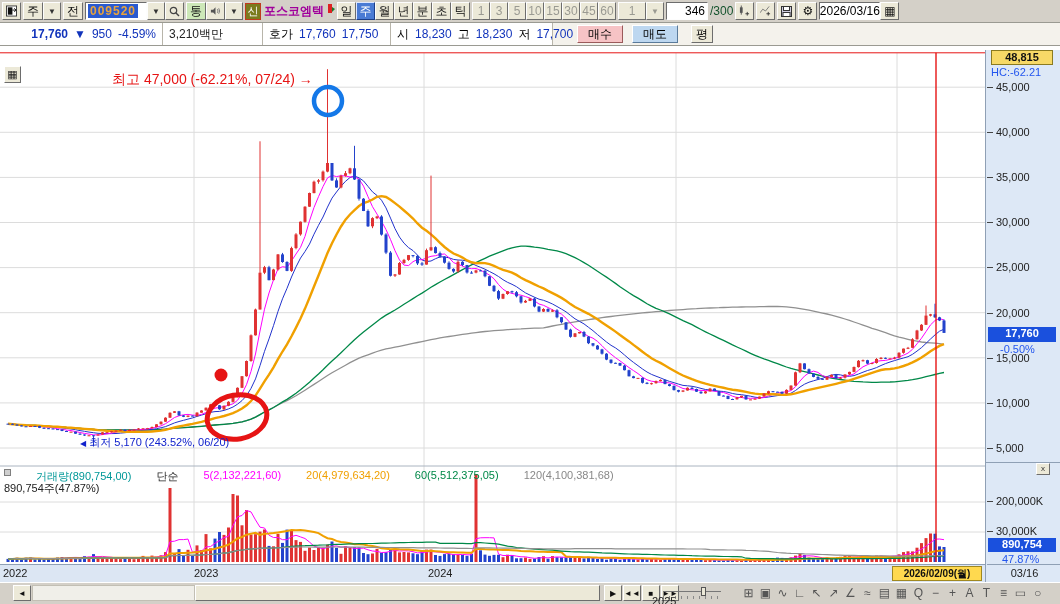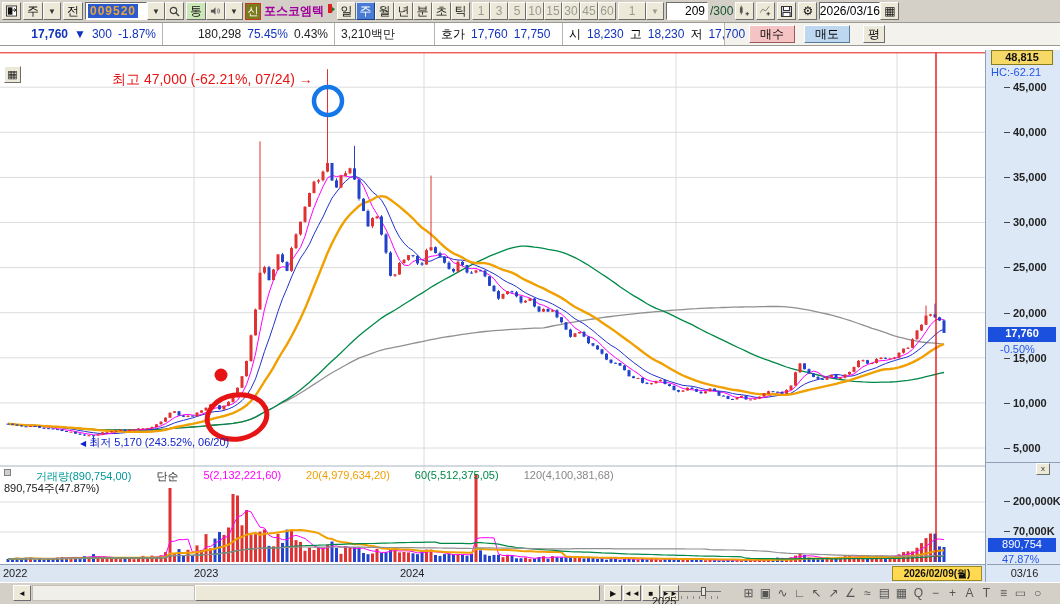--- a/index.html
+++ b/index.html
@@ -37,28 +37,28 @@
   .sqdot { width:7px; height:7px; background:#cfcfcf; border:1px solid #808080; display:inline-block; }
   .ohlcbox { background:#d9d9d9; border:1px solid #9a9a9a; padding:0 3px; color:#111; }
   .mini-grid-btn { position:absolute; top:20px; left:4px; width:17px; height:17px; background:#ece9d8; border:1px solid; border-color:#fff #6d6d6d #6d6d6d #fff; font-size:11px; color:#222; display:flex; align-items:center; justify-content:center; z-index:5; }
   .ann-high { position:absolute; top:25px; left:112px; color:#e61414; font-size:14px; z-index:6; white-space:nowrap; }
   .ann-low  { position:absolute; top:389px; left:80px; color:#1122cc; font-size:11px; z-index:6; white-space:nowrap; }
   .vol-legend1 { position:absolute; top:423px; left:4px; display:flex; gap:25px; font-size:11px; z-index:5; white-space:nowrap; }
   .vol-legend2 { position:absolute; top:435px; left:4px; font-size:11px; color:#222; z-index:5; }
 
   
   .yaxis { position:absolute; top:4px; left:985px; width:75px; height:532px; background:#dde8f6; border-left:1px solid #8fa0b5; font-size:11px; }
-  .ytick { position:absolute; left:27px; color:#222;font-weight:bold; }
+  .ytick { position:absolute; left:10px; color:#222; }
   .ytick::before { content:""; position:absolute; left:-9px; top:6px; width:6px; height:1px; background:#444; }
   .ybox-top { position:absolute; top:0; left:5px; width:62px; height:15px; background:#f7d967; border:1px solid #8a7a20; color:#111; font-weight:bold; text-align:center; }
   .hc { position:absolute; top:16px; left:5px; color:#2255ee; }
   .curbox { position:absolute; top:277px; left:2px; width:68px; height:15px; background:#1a50dd; color:#fff; font-weight:bold; text-align:center; }
   .curpct { position:absolute; top:293px; left:14px; color:#2255ee; }
   .pane-x { position:absolute; top:413px; left:50px; width:14px; height:12px; background:#ece9d8; border:1px solid; border-color:#fff #6d6d6d #6d6d6d #fff; font-size:8px; line-height:9px; text-align:center; color:#333; }
-  .volbox { position:absolute; top:488px; left:2px; width:68px; height:14px; background:#1a50dd; color:#fff; font-weight:normal; text-align:center; }
+  .volbox { position:absolute; top:488px; left:2px; width:68px; height:14px; background:#1a50dd; color:#fff; font-weight:bold; text-align:center; }
   .volpct { position:absolute; top:503px; left:16px; color:#2255ee; }
   .ydate { position:absolute; top:514px; left:1px; width:75px; height:18px; border-top:1px solid #8fa0b5; text-align:center; padding-top:2px; color:#222; }
   .ydivider { position:absolute; top:412px; left:0; width:75px; height:1px; background:#8fa0b5; }
 
   
   .xaxis { position:absolute; top:518px; left:0; width:985px; height:18px; background:#dce6f3; border-top:1px solid #8fa0b5; font-size:11px; color:#222; z-index:4; }
   .xyear { position:absolute; top:2px; }
   .xsel { position:absolute; top:1px; left:892px; width:90px; height:15px; background:#ffd94f; border:1px solid #a08820; color:#111; text-align:center; font-size:10px; font-weight:bold; }
 
   
@@ -138,21 +138,21 @@
         <span class="btn3d dis" style="width: 18px;">15</span>
         <span class="btn3d dis" style="width: 18px;">30</span>
         <span class="btn3d dis" style="width: 18px;">45</span>
         <span class="btn3d dis" style="width: 18px;">60</span>
       </span>
     <span class="grp">
       <span class="btn3d dis" style="width:28px">1</span>
       <span class="btn3d sm dis">▼</span>
     </span>
     <span class="inset" style="width:42px; justify-content:flex-end">
-        <span>209</span>
+        <span>346</span>
       </span>
     <span style="color:#14532d">/300</span>
     <span class="btn3d tbicon">
       <svg width="12" height="12" viewBox="0 0 12 12">
           <rect x="1" y="2" width="3" height="6" fill="#555"></rect>
           <line x1="2.5" y1="0" x2="2.5" y2="10" stroke="#555"></line>
           <line x1="7" y1="9" x2="11" y2="9" stroke="#333"></line>
           <line x1="9" y1="7" x2="9" y2="11" stroke="#333"></line>
         </svg>
     </span>
@@ -176,27 +176,22 @@
           <span>2026/03/16</span>
         </span>
       <span class="btn3d tbicon">▦</span>
     </span>
   </div>
 
   <div class="row2">
     <span class="seg" style="width:163px; justify-content:flex-end">
       <span class="blue b">17,760</span>
       <span class="blue">▼</span>
-      <span class="blue">300</span>
-      <span class="blue">-1.87%</span>
-    </span>
-    <span class="seg" style="width:172px; justify-content:flex-end">
-      <span style="color:#222">180,298</span>
-      <span class="blue">75.45%</span>
-      <span style="color:#222">0.43%</span>
+      <span class="blue">950</span>
+      <span class="blue">-4.59%</span>
     </span>
     <span class="seg" style="width:100px; justify-content:flex-start">
       <span style="color:#222">3,210백만</span>
     </span>
     <span class="seg" style="width:128px">
       <span>호가</span>
       <span class="blue">17,760</span>
       <span class="blue">17,750</span>
     </span>
     <span class="seg" style="width:162px">
@@ -911,32 +906,32 @@
           <div class="ytick" style="top: 301.6px;">15,000</div>
           <div class="ytick" style="top: 346.7px;">10,000</div>
           <div class="ytick" style="top: 391.8px;">5,000</div>
         </div>
       <div class="curbox">17,760</div>
       <div class="curpct">-0.50%</div>
       <div class="ydivider"></div>
       <div class="pane-x">x</div>
       <div id="vol-ticks">
           <div class="ytick" style="top: 445px;">200,000K</div>
-          <div class="ytick" style="top: 475px;">70,000K</div>
+          <div class="ytick" style="top: 475px;">30,000K</div>
         </div>
       <div class="volbox">890,754</div>
       <div class="volpct">47.87%</div>
       <div class="ydate">03/16</div>
     </div>
 
     <div class="xaxis">
       <div id="year-labels">
           <div class="xyear" style="left: 3px;">2022</div>
           <div class="xyear" style="left: 194px;">2023</div>
-          <div class="xyear" style="left: 400px;">2024</div>
+          <div class="xyear" style="left: 428px;">2024</div>
           <div class="xyear" style="left: 652px; margin-top: 28px;">2025</div>
         </div>
       <div class="xsel">2026/02/09(월)</div>
     </div>
   </div>
 
   <div class="row-bot">
     <div class="sb-btn" style="left:13px">◄</div>
     <div class="sb-track"></div>
     <div class="sb-thumb"></div>

